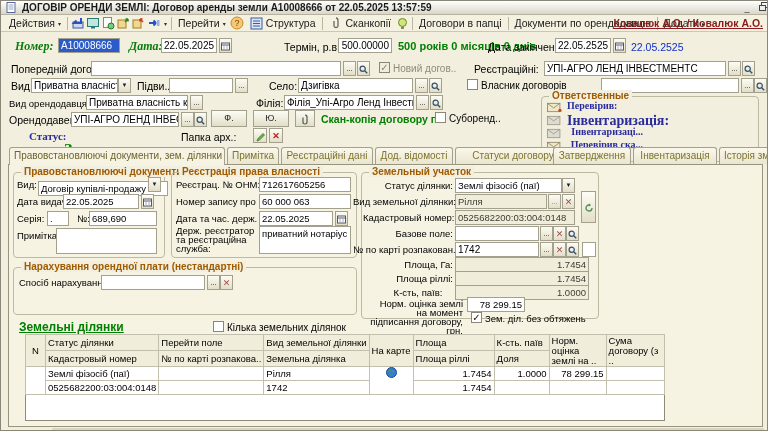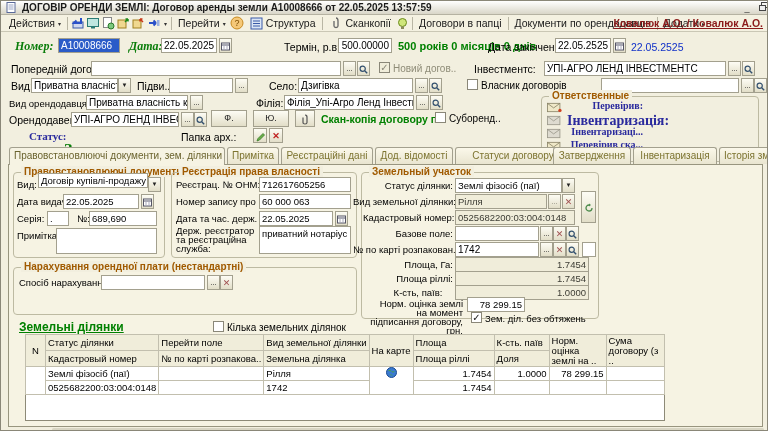--- a/index.html
+++ b/index.html
@@ -202,21 +202,21 @@
   <div class="fld" style="left:90px;top:60px;width:250px;"></div>
   <button class="btn13" style="left:342px;top:60px;">...</button>
   <button class="btn13" style="left:356px;top:60px;">
       <svg width="9" height="9" viewBox="0 0 9 9">
         <circle cx="3.7" cy="3.7" r="2.6" fill="none" stroke="#33506e" stroke-width="1.2"></circle>
         <line x1="5.7" y1="5.7" x2="8.2" y2="8.2" stroke="#33506e" stroke-width="1.4"></line>
       </svg>
     </button>
   <span class="cb grey" style="left:378px;top:61px;"><span>✓</span></span>
   <span class="cb-lbl grey" style="left:392px;top:62px;">Новий догов..</span>
-  <span class="lbl" style="left:473px;top:62px;">Інвестментс:</span>
+  <span class="lbl" style="left:473px;top:62px;">Реєстраційні:</span>
   <div class="fld" style="left:543px;top:60px;width:182px;">УПІ-АГРО ЛЕНД ІНВЕСТМЕНТС</div>
   <button class="btn13" style="left:727px;top:60px;">...</button>
   <button class="btn13" style="left:741px;top:60px;">
       <svg width="9" height="9" viewBox="0 0 9 9">
         <circle cx="3.7" cy="3.7" r="2.6" fill="none" stroke="#33506e" stroke-width="1.2"></circle>
         <line x1="5.7" y1="5.7" x2="8.2" y2="8.2" stroke="#33506e" stroke-width="1.4"></line>
       </svg>
     </button>
 
   <span class="lbl" style="left:10px;top:79px;">Вид:</span>
@@ -261,21 +261,21 @@
   <div class="grp" style="left:540px;top:95px;width:218px;height:66px;">
     <span class="gt">Ответственные</span>
   </div>
   <span class="ticon abs" style="left:546px;top:99px;">
       <svg width="18" height="11" viewBox="0 0 18 11">
         <rect x="0.5" y="0.5" width="15" height="10" fill="#efe8c8" stroke="#8a8468"></rect>
         <path d="M0.5 0.5 L8 6 L15.5 0.5" fill="none" stroke="#8a8468"></path>
         <circle cx="15.5" cy="9" r="2" fill="#d04020"></circle>
       </svg>
     </span>
-  <span class="lbl blue-serif" style="left:566px;top:99px;width:76px;text-align:right;font-size:10px;">Перевірив:</span>
+  <span class="lbl blue-serif" style="left:566px;top:99px;width:76px;font-size:10px;">Перевірив:</span>
   <span class="ticon abs" style="left:546px;top:112px;">
       <svg width="18" height="11" viewBox="0 0 18 11">
         <rect x="0.5" y="0.5" width="15" height="10" fill="#dedbd0" stroke="#9a978a"></rect>
         <path d="M0.5 0.5 L8 6 L15.5 0.5" fill="none" stroke="#9a978a"></path>
       </svg>
     </span>
   <span class="lbl blue-serif" style="left:566px;top:112px;width:76px;text-align:right;font-size:14px;">Інвентаризація:</span>
   <span class="ticon abs" style="left:546px;top:125px;">
       <svg width="18" height="11" viewBox="0 0 18 11">
         <rect x="0.5" y="0.5" width="15" height="10" fill="#dedbd0" stroke="#9a978a"></rect>
@@ -332,21 +332,21 @@
     <span class="tab" style="left:632px;width:84px;">Інвентаризація</span>
     <span class="tab" style="left:718px;width:58px;">Історія змін</span>
   </div>
 
   <div class="panel"></div>
 
   <div class="grp" style="left:12px;top:171px;width:152px;height:86px;">
     <span class="gt">Правовстановлюючі документи</span>
   </div>
   <span class="lbl sm" style="left:16px;top:178px;">Вид:</span>
-  <div class="fld" style="left:37px;top:172px;width:110px;font-size:9.5px;">Договір купівлі-продажу</div>
+  <div class="fld" style="left:37px;top:180px;width:130px;font-size:9.5px;">Договір купівлі-продажу</div>
   <button class="btn13" style="left:147px;top:176px;font-size:6px;line-height:13px;">▼</button>
   <span class="lbl sm" style="left:16px;top:195px;">Дата видачі:</span>
   <div class="fld" style="left:62px;top:193px;width:76px;font-size:9.5px;">22.05.2025</div>
   <button class="btn13" style="left:140px;top:193px;">
       <svg width="9" height="9" viewBox="0 0 9 9">
         <rect x="0.5" y="1" width="8" height="7" fill="#fff" stroke="#556"></rect>
         <line x1="0.5" y1="3" x2="8.5" y2="3" stroke="#556"></line>
         <line x1="3" y1="3" x2="3" y2="8" stroke="#aab"></line>
         <line x1="6" y1="3" x2="6" y2="8" stroke="#aab"></line>
       </svg>

